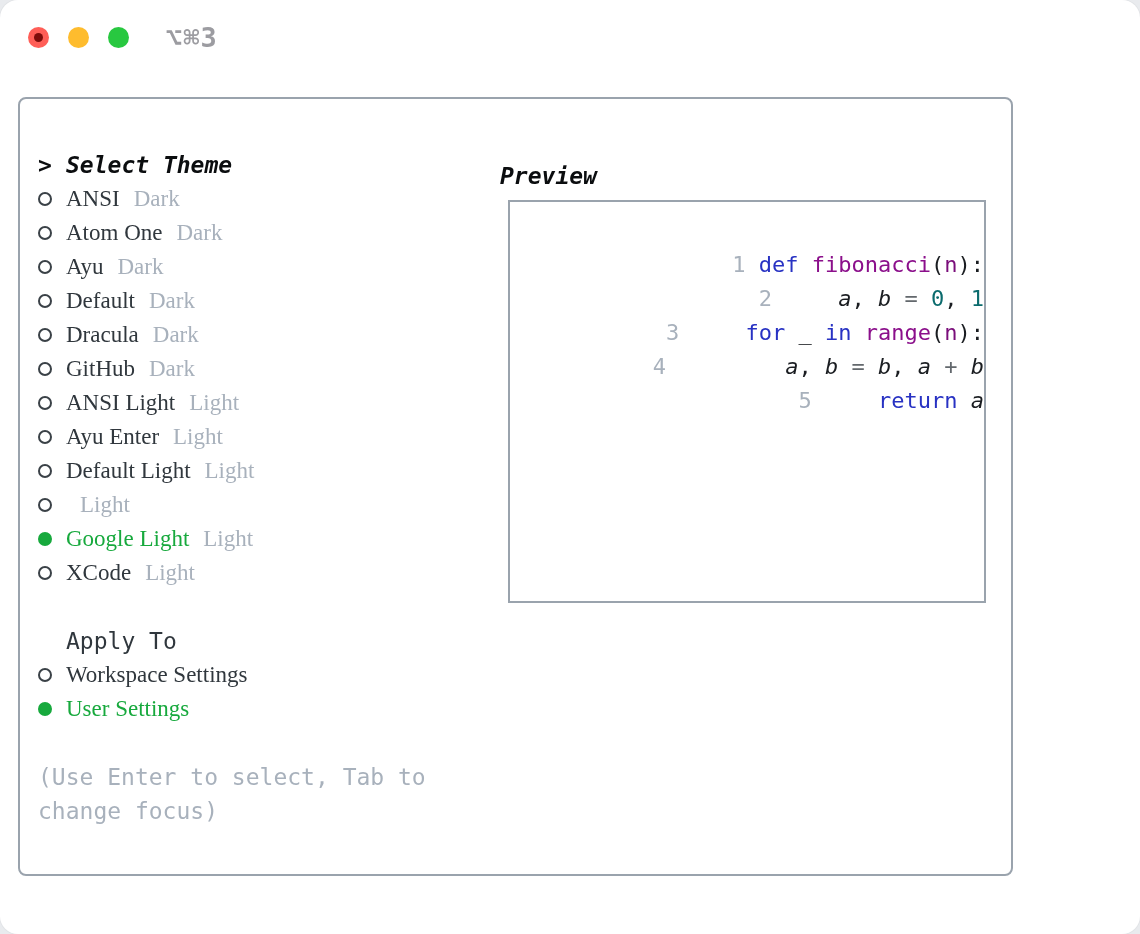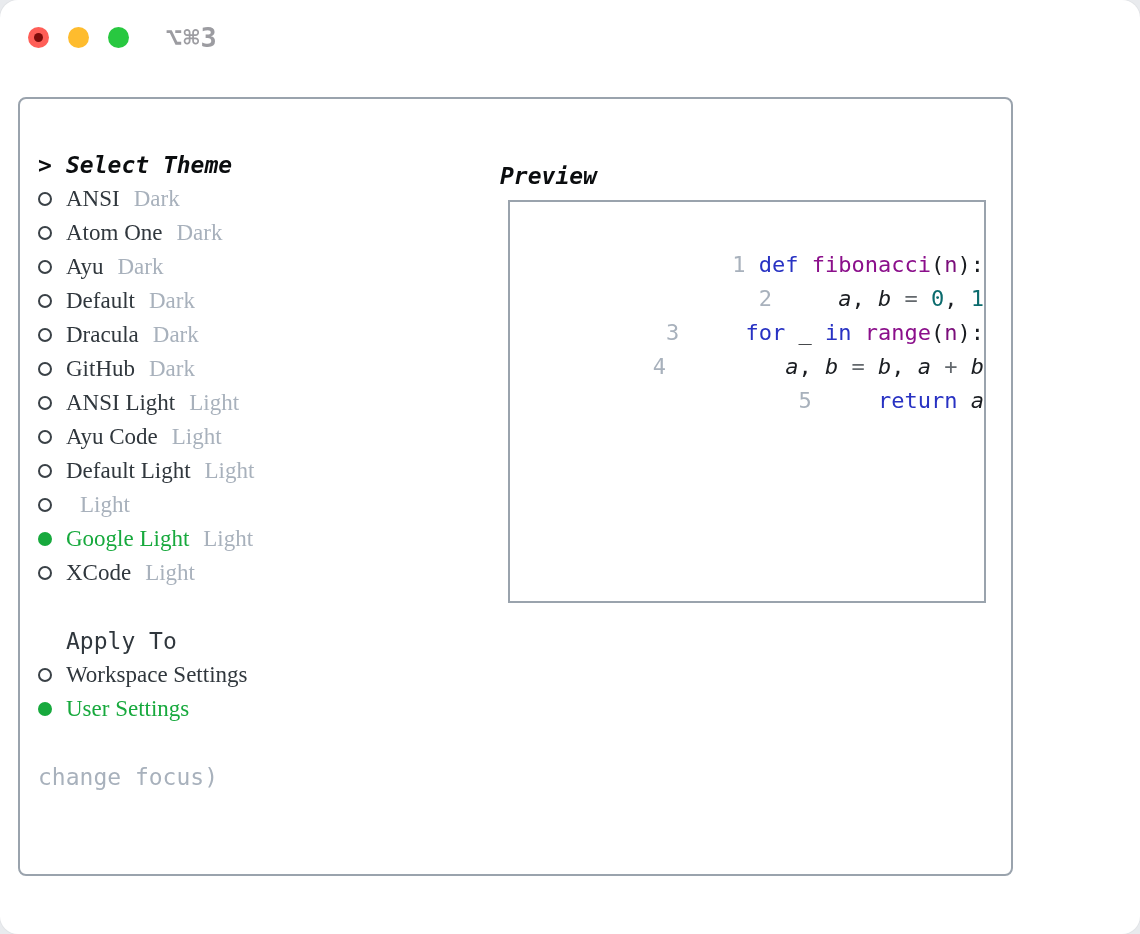--- a/index.html
+++ b/index.html
@@ -85,39 +85,40 @@
       </div>
 
       <div id="theme-list">
           <div class="row theme-row"><span class="marker"><span class="circle"></span></span><span class="label">ANSI</span><span class="tag">Dark</span></div>
           <div class="row theme-row"><span class="marker"><span class="circle"></span></span><span class="label">Atom One</span><span class="tag">Dark</span></div>
           <div class="row theme-row"><span class="marker"><span class="circle"></span></span><span class="label">Ayu</span><span class="tag">Dark</span></div>
           <div class="row theme-row"><span class="marker"><span class="circle"></span></span><span class="label">Default</span><span class="tag">Dark</span></div>
           <div class="row theme-row"><span class="marker"><span class="circle"></span></span><span class="label">Dracula</span><span class="tag">Dark</span></div>
           <div class="row theme-row"><span class="marker"><span class="circle"></span></span><span class="label">GitHub</span><span class="tag">Dark</span></div>
           <div class="row theme-row"><span class="marker"><span class="circle"></span></span><span class="label">ANSI Light</span><span class="tag">Light</span></div>
-          <div class="row theme-row"><span class="marker"><span class="circle"></span></span><span class="label">Ayu Code</span><span class="tag">Light</span></div>
+          <div class="row theme-row"><span class="marker"><span class="circle"></span></span><span class="label">Ayu Enter</span><span class="tag">Light</span></div>
           <div class="row theme-row"><span class="marker"><span class="circle"></span></span><span class="label">Default Light</span><span class="tag">Light</span></div>
           <div class="row theme-row"><span class="marker"><span class="circle"></span></span><span class="tag">Light</span></div>
           <div class="row theme-row"><span class="marker"><span class="circle sel"></span></span><span class="label sel">Google Light</span><span class="tag">Light</span></div>
           <div class="row theme-row"><span class="marker"><span class="circle"></span></span><span class="label">XCode</span><span class="tag">Light</span></div>
         </div>
 
       <div class="apply-block">
         <div class="row">
           <span class="marker"></span>
           <span class="label">Apply To</span>
         </div>
         <div id="apply-options">
             <div class="row theme-row"><span class="marker"><span class="circle"></span></span><span class="label">Workspace Settings</span></div>
             <div class="row theme-row"><span class="marker"><span class="circle sel"></span></span><span class="label sel">User Settings</span></div>
           </div>
       </div>
 
       <div class="help-block" id="help-block">
+          <div class="help-line">(Use Enter to select, Tab to</div>
           <div class="help-line">change focus)</div>
         </div>
     </div>
 
     <div class="preview-title row">
       <span class="label bold">Preview</span>
     </div>
 
     <div class="preview-box">
       <pre class="code-pre"><div id="code-block"><div class="code-line"><span class="lnum">1</span> <span class="tok-kw">def</span><span class="tok-pl"> </span><span class="tok-fn">fibonacci</span><span class="tok-pl">(</span><span class="tok-pm">n</span><span class="tok-pl">):</span></div><div class="code-line"><span class="lnum">2</span> <span class="tok-pl">    </span><span class="tok-var">a</span><span class="tok-pl">, </span><span class="tok-var">b</span><span class="tok-pl"> </span><span class="tok-op">=</span><span class="tok-pl"> </span><span class="tok-lit">0</span><span class="tok-pl">, </span><span class="tok-lit">1</span></div><div class="code-line"><span class="lnum">3</span> <span class="tok-pl">    </span><span class="tok-kw">for</span><span class="tok-pl"> _ </span><span class="tok-kw">in</span><span class="tok-pl"> </span><span class="tok-fn">range</span><span class="tok-pl">(</span><span class="tok-pm">n</span><span class="tok-pl">):</span></div><div class="code-line"><span class="lnum">4</span> <span class="tok-pl">        </span><span class="tok-var">a</span><span class="tok-pl">, </span><span class="tok-var">b</span><span class="tok-pl"> </span><span class="tok-op">=</span><span class="tok-pl"> </span><span class="tok-var">b</span><span class="tok-pl">, </span><span class="tok-var">a</span><span class="tok-pl"> </span><span class="tok-op">+</span><span class="tok-pl"> </span><span class="tok-var">b</span></div><div class="code-line"><span class="lnum">5</span> <span class="tok-pl">    </span><span class="tok-kw">return</span><span class="tok-pl"> </span><span class="tok-var">a</span></div></div><div id="diff-block" class="diff-block"></div></pre>

